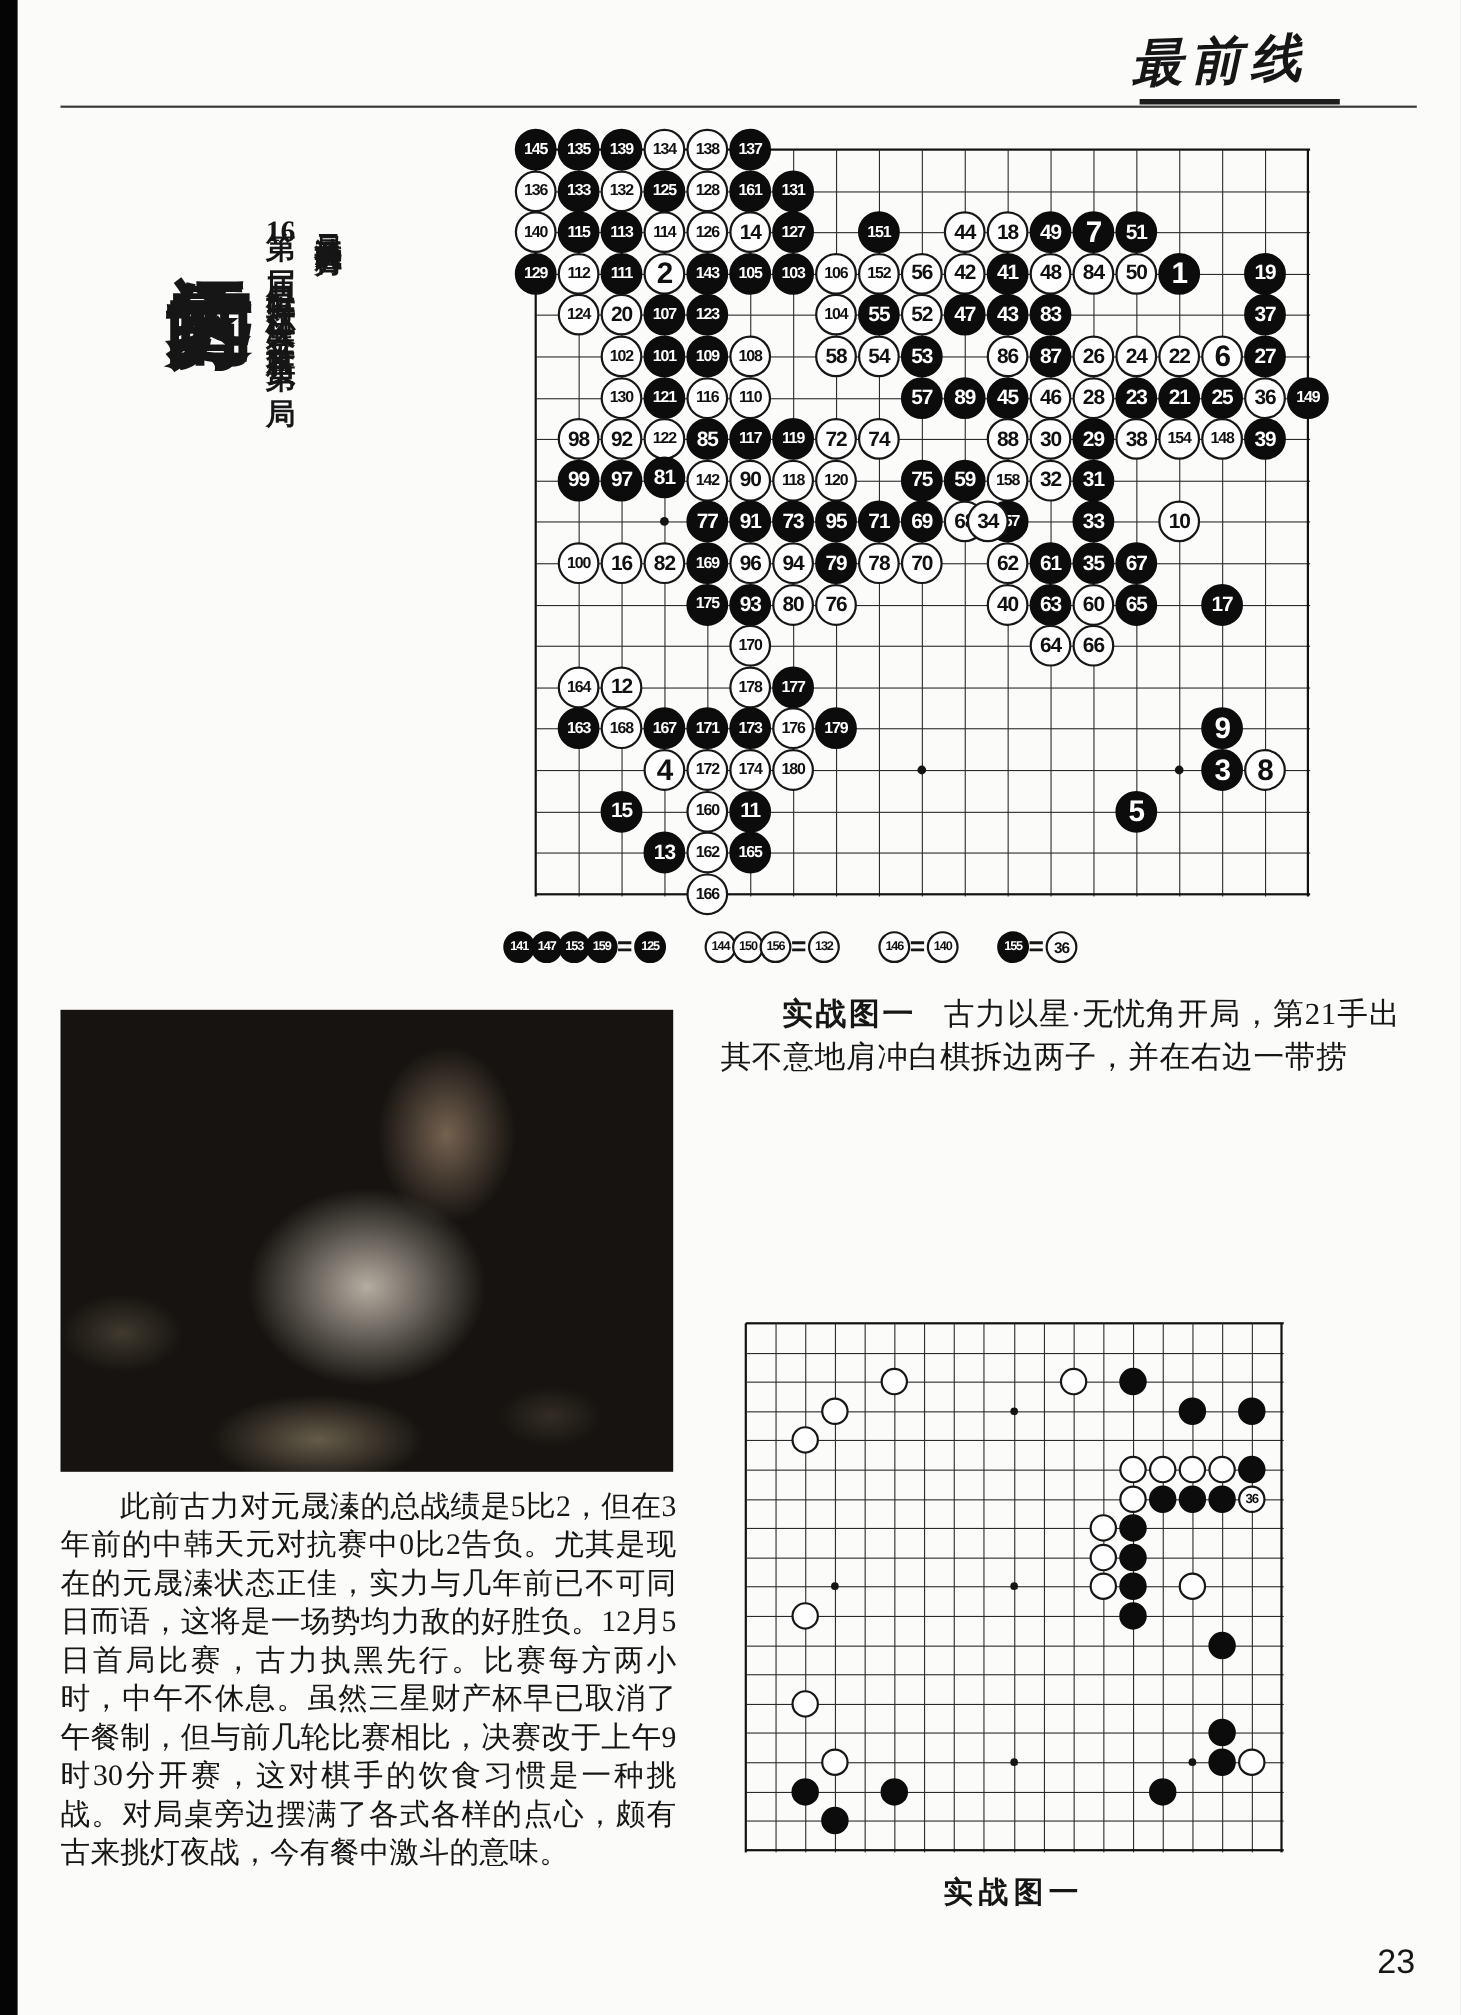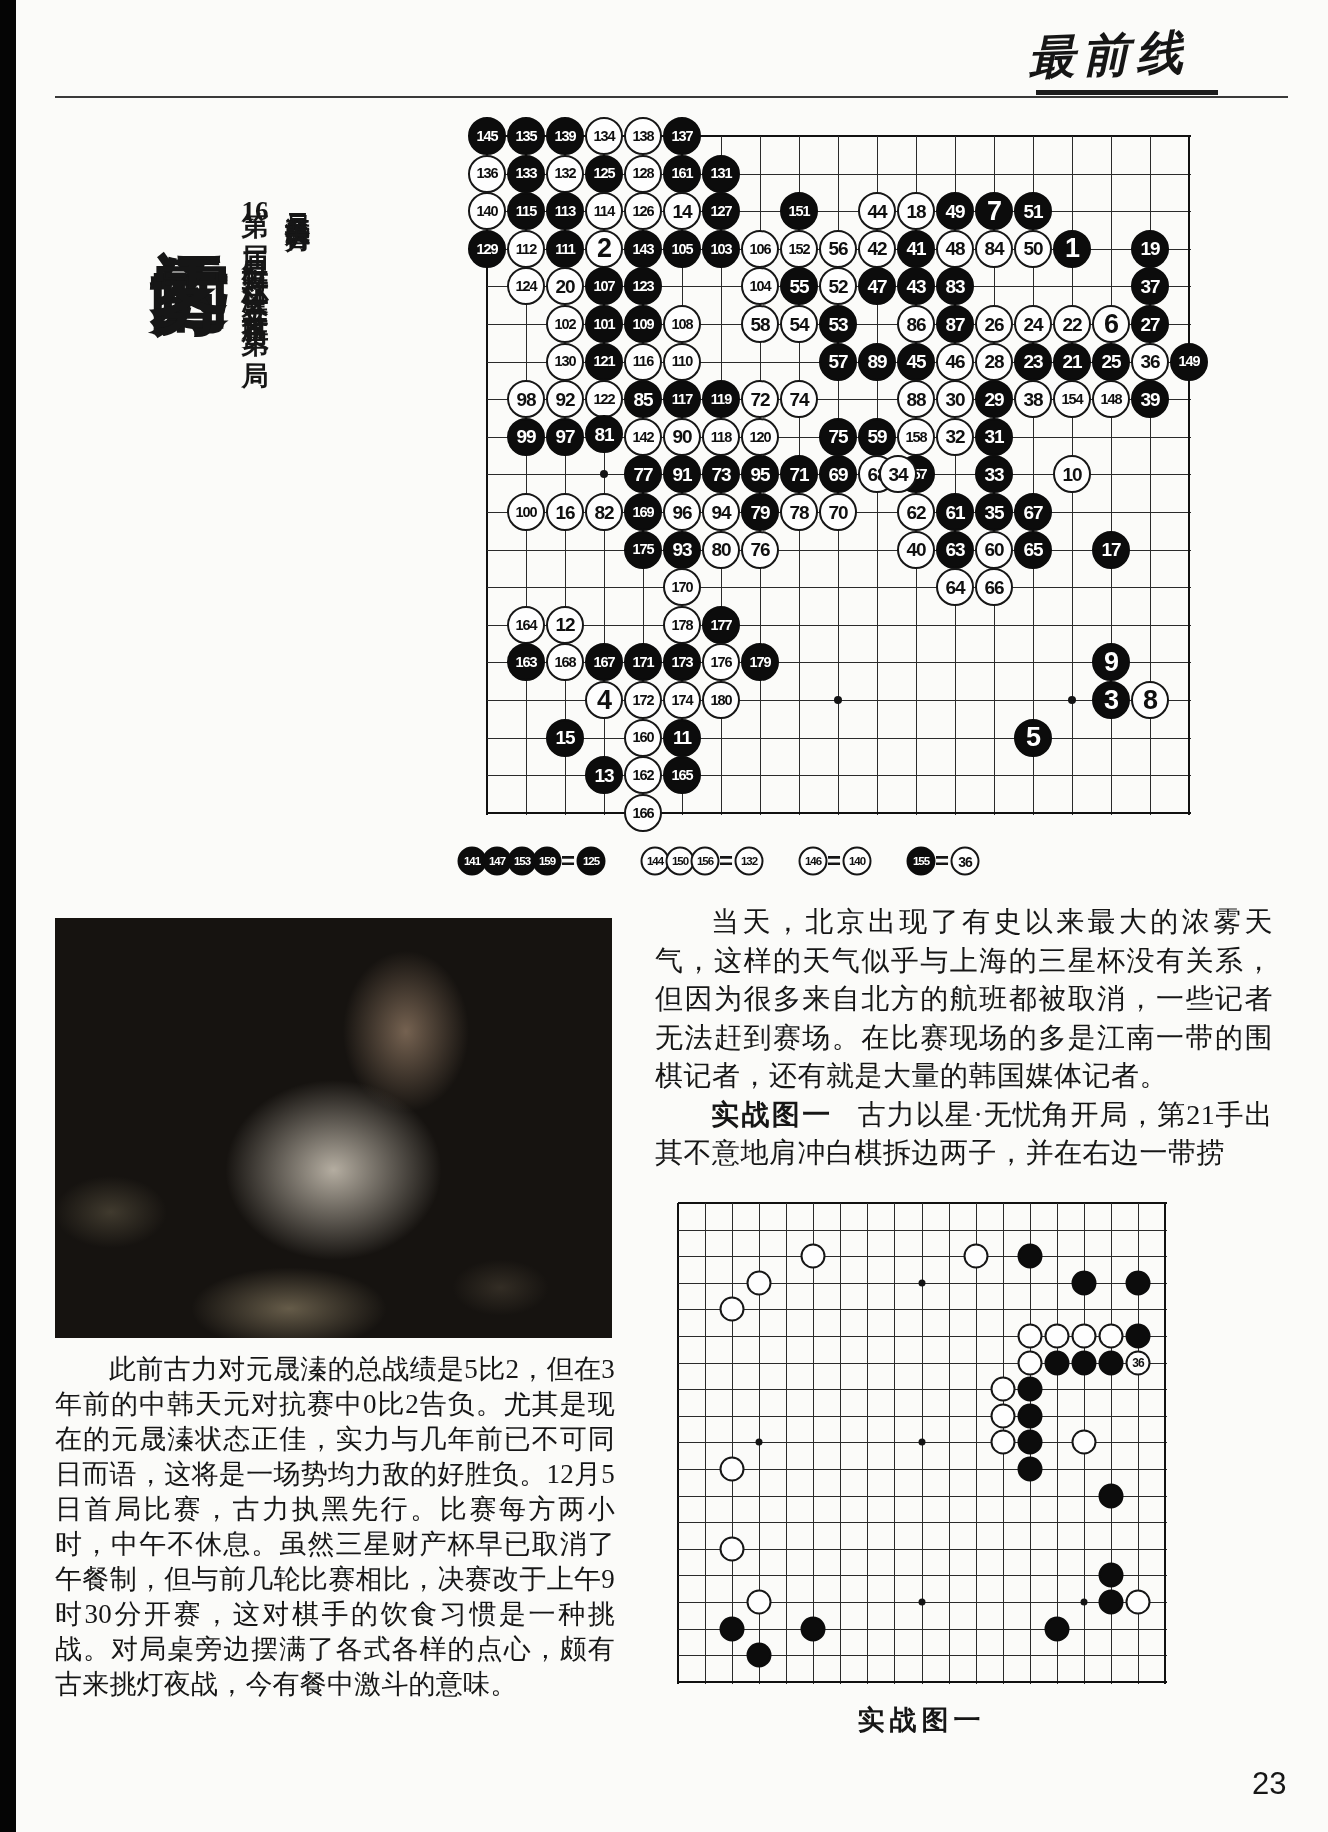--- a/index.html
+++ b/index.html
@@ -654,21 +654,20 @@
       </div>
       <span class="eq" style="left: 942px; top: 861px;">=</span>
       <div class="stone w" style="left: 965px; top: 861px; width: 29px; height: 29px;">
         <span style="font-size: 14px;">36</span>
       </div>
     </div>
 
   <div id="photo"></div>
 
   <div id="right-col" class="col">
-    <p>当天，北京出现了有史以来最大的浓雾天气，这样的天气似乎与上海的三星杯没有关系，但因为很多来自北方的航班都被取消，一些记者无法赶到赛场。在比赛现场的多是江南一带的围棋记者，还有就是大量的韩国媒体记者。</p>
     <p><b class="inline-label">实战图一</b><span>古力以星·无忧角开局，第21手出其不意地肩冲白棋拆边两子，并在右边一带捞</span></p>
   </div>
 
   <div id="left-col" class="col">
     <p>此前古力对元晟溱的总战绩是5比2，但在3年前的中韩天元对抗赛中0比2告负。尤其是现在的元晟溱状态正佳，实力与几年前已不可同日而语，这将是一场势均力敌的好胜负。12月5日首局比赛，古力执黑先行。比赛每方两小时，中午不休息。虽然三星财产杯早已取消了午餐制，但与前几轮比赛相比，决赛改于上午9时30分开赛，这对棋手的饮食习惯是一种挑战。对局桌旁边摆满了各式各样的点心，颇有古来挑灯夜战，今有餐中激斗的意味。</p>
   </div>
 
   <div id="diagram2">
       <div class="gline" style="left: 677px; top: 1203px; width: 2px; height: 480.8px; background: rgb(17, 17, 17);"></div>
       <div class="gline" style="left: 678px; top: 1202px; width: 489.08px; height: 2px; background: rgb(17, 17, 17);"></div>

